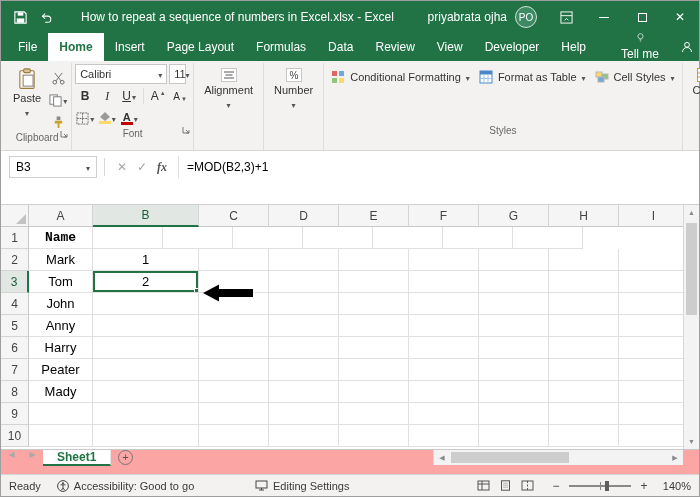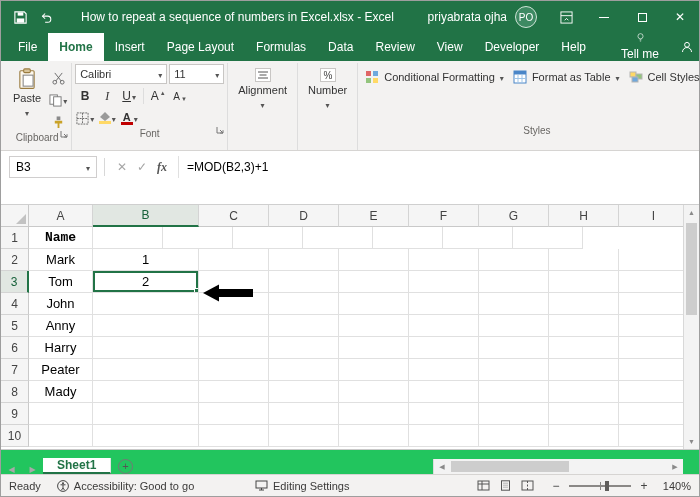--- a/index.html
+++ b/index.html
@@ -32,21 +32,21 @@
   .launcher { position:absolute; right:0; bottom:3px; }
   .vbtn { display:flex; flex-direction:column; align-items:center; justify-content:flex-start; padding:4px 7px 0 7px; gap:2px; }
   .vlbl { font-size:11px; color:#333; white-space:nowrap; }
   .caret::after { content:"▾"; font-size:8px; color:#555; }
   .clip-mini { display:flex; flex-direction:column; justify-content:flex-start; gap:2px; padding-top:4px; }
   .sbtn { min-width:20px; height:20px; display:flex; align-items:center; justify-content:center; gap:1px; }
   .font-body { flex-direction:column; gap:2px; }
   .font-row { display:flex; align-items:center; gap:2px; }
   .combo { background:#fff; border:1px solid #c8c6c4; height:20px; display:flex; align-items:center; justify-content:space-between; padding:0 4px; font-size:11px; }
   .combo.fname { width:92px; }
-  .combo.fsize { width:55px; }
+  .combo.fsize { width:17px; }
   .b-lbl { font-weight:bold; font-size:12px; }
   .i-lbl { font-style:italic; font-family:"Liberation Serif",serif; font-size:12px; }
   .u-lbl { text-decoration:underline; font-size:12px; }
   .af { font-size:12px; }
   .af.sm { font-size:10px; }
   .tri-up::after { content:"▲"; font-size:6px; color:#555; vertical-align:top; }
   .tri-down::after { content:"▼"; font-size:6px; color:#555; vertical-align:bottom; }
   .vdiv { width:1px; height:16px; background:#ddd; margin:0 2px; }
   .fc-wrap { display:flex; flex-direction:column; align-items:center; line-height:10px; }
   .fc { font-size:11px; font-weight:bold; }
@@ -82,21 +82,21 @@
   .vscroll { width:16px; flex:none; background:#f3f3f3; border-left:1px solid #d8d8d8; display:flex; flex-direction:column; align-items:center; }
   .sc-arrow { height:15px; width:16px; display:flex; align-items:center; justify-content:center; color:#8a8a8a; font-size:7px; }
   .sc-arrow.up::after { content:"▲"; }
   .sc-arrow.down::after { content:"▼"; }
   .sc-arrow.left::after { content:"◀"; }
   .sc-arrow.right::after { content:"▶"; }
   .vthumb { width:11px; height:92px; background:#cdcdcd; margin-top:3px; }
   .vscroll .down { margin-top:auto; }
 
   
-  .sheetbar { height:25px; flex:none; display:flex; align-items:flex-end; background:#22c55e; border-top:1px solid #c9c9c9; font-size:12px; }
+  .sheetbar { height:25px; flex:none; display:flex; align-items:flex-start; background:#fca5a5; border-top:1px solid #c9c9c9; font-size:12px; }
   .sheet-nav { width:21px; display:flex; align-items:center; justify-content:center; color:#a9a9a9; font-size:8px; }
   .sheet-nav.prev::after { content:"◀"; }
   .sheet-nav.next::after { content:"▶"; }
   .sheet-tab { padding:0 14px; display:flex; align-items:center; color:#217346; font-weight:bold; background:#fff; border-bottom:2px solid #217346; border-right:1px solid #e4e4e4; }
   .add-sheet { width:28px; display:flex; align-items:center; justify-content:center; }
   .add-circle { width:15px; height:15px; border-radius:50%; border:1px solid #767676; color:#555; font-size:11px; line-height:12px; text-align:center; }
   .hscroll { margin-left:auto; width:250px; background:#f3f3f3; border-left:1px solid #dcdcdc; display:flex; align-items:center; }
   .hthumb { width:118px; height:11px; background:#cdcdcd; margin:0 1px; }
   .hs-corner { width:16px; background:#f3f3f3; border-left:1px solid #dcdcdc; }
 

